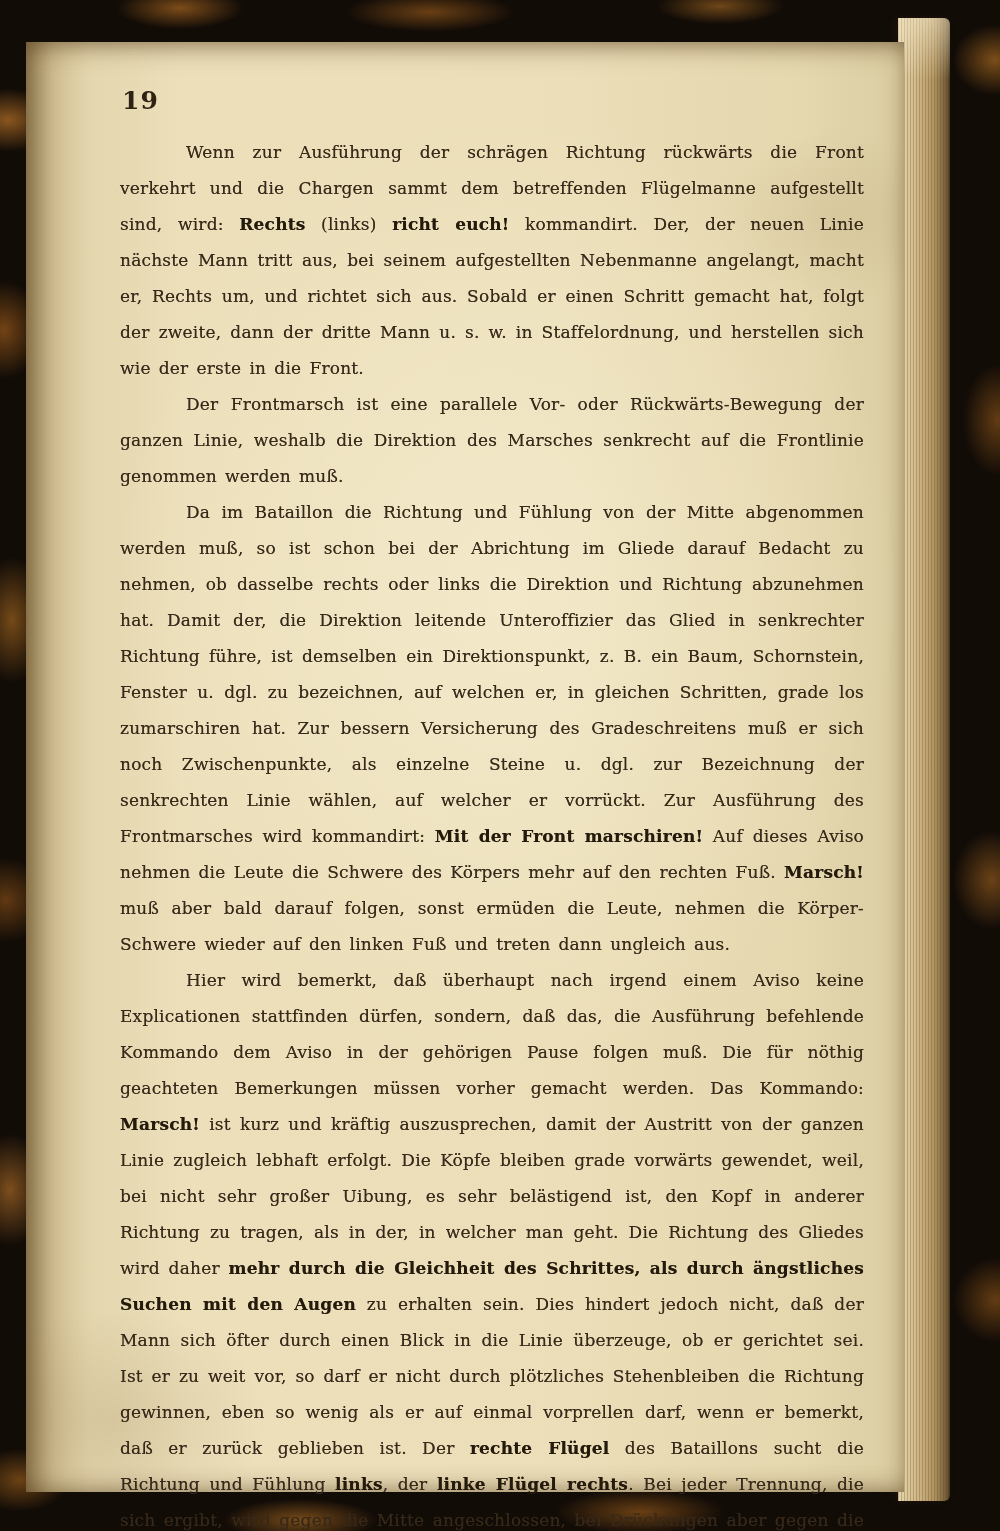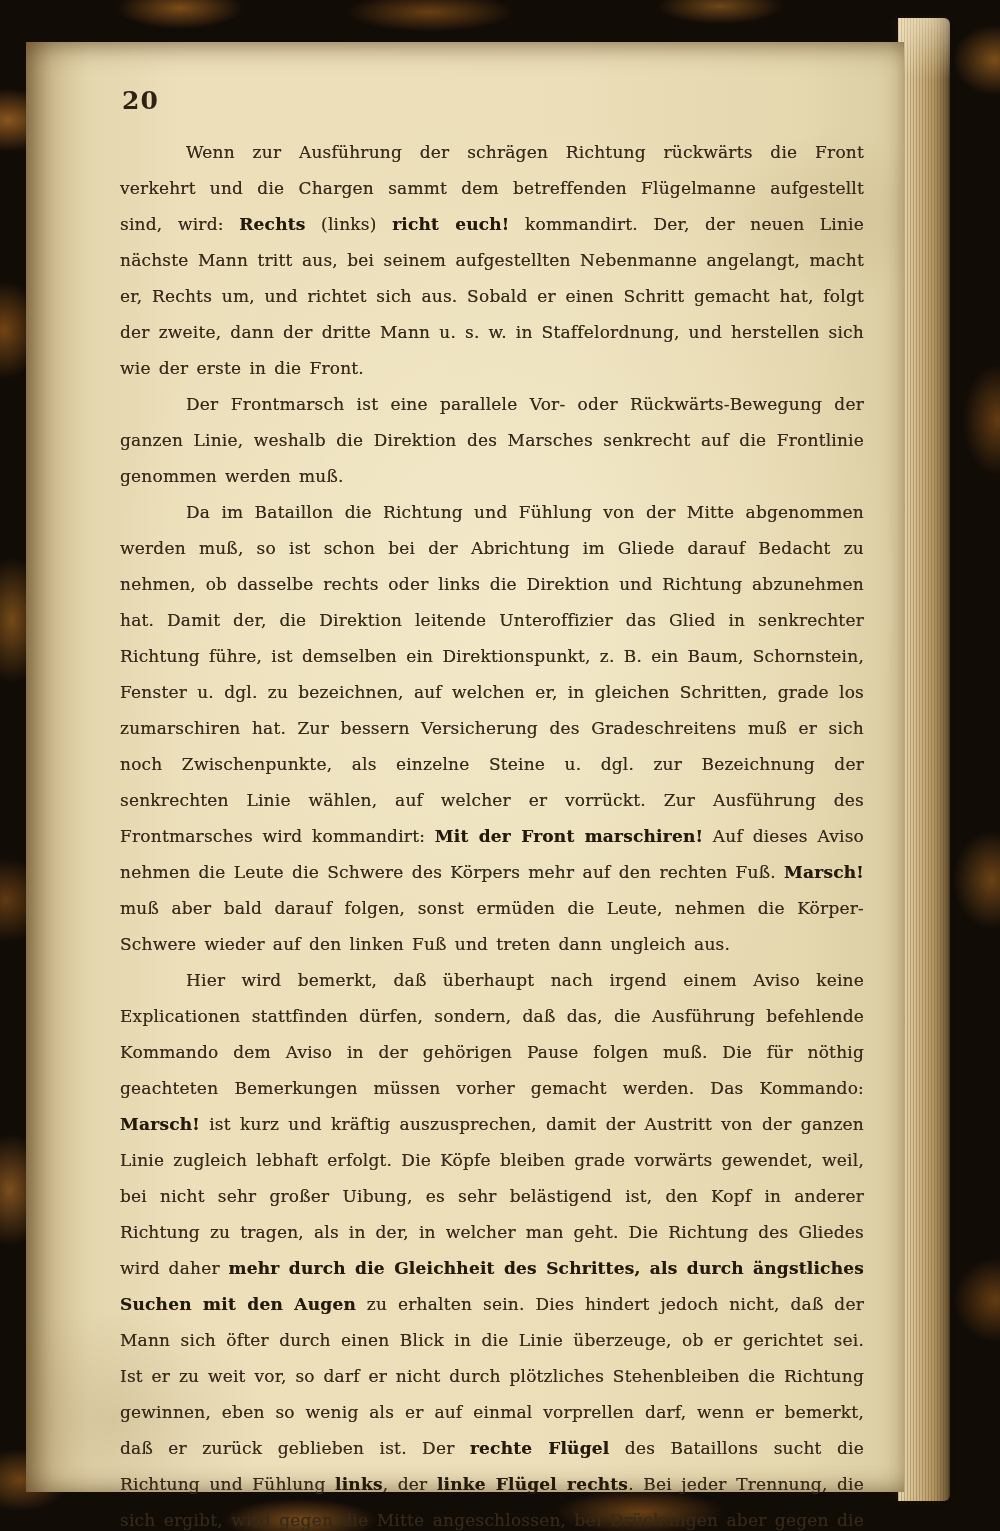--- a/index.html
+++ b/index.html
@@ -88,21 +88,21 @@
   }
 </style>
 </head>
 <body>
 
 <div class="scan">
   <div class="cover"></div>
   <div class="fore-edge"></div>
 
   <div class="page">
-    <div class="page-number">20</div>
+    <div class="page-number">19</div>
 
     <div class="text-block">
 
       <p class="para"><span>Wenn zur Ausführung der schrägen Richtung rückwärts die Front verkehrt und die Chargen sammt dem betreffenden Flügelmanne aufgestellt sind, wird: </span><span class="b">Rechts</span><span> (links) </span><span class="b">richt euch!</span><span> kommandirt. Der, der neuen Linie nächste Mann tritt aus, bei seinem aufgestellten Nebenmanne angelangt, macht er, Rechts um, und richtet sich aus. Sobald er einen Schritt gemacht hat, folgt der zweite, dann der dritte Mann u. s. w. in Staffelordnung, und herstellen sich wie der erste in die Front.</span></p>
 
 
       <p class="para"><span>Der Frontmarsch ist eine parallele Vor- oder Rückwärts-Bewegung der ganzen Linie, weshalb die Direktion des Marsches senkrecht auf die Frontlinie genommen werden muß.</span></p>
 
       <p class="para"><span>Da im Bataillon die Richtung und Fühlung von der Mitte abgenommen werden muß, so ist schon bei der Abrichtung im Gliede darauf Bedacht zu nehmen, ob dasselbe rechts oder links die Direktion und Richtung abzunehmen hat. Damit der, die Direktion leitende Unteroffizier das Glied in senkrechter Richtung führe, ist demselben ein Direktionspunkt, z. B. ein Baum, Schornstein, Fenster u. dgl. zu bezeichnen, auf welchen er, in gleichen Schritten, grade los zumarschiren hat. Zur bessern Versicherung des Gradeschreitens muß er sich noch Zwischenpunkte, als einzelne Steine u. dgl. zur Bezeichnung der senkrechten Linie wählen, auf welcher er vorrückt. Zur Ausführung des Frontmarsches wird kommandirt: </span><span class="b">Mit der Front marschiren!</span><span> Auf dieses Aviso nehmen die Leute die Schwere des Körpers mehr auf den rechten Fuß. </span><span class="b">Marsch!</span><span> muß aber bald darauf folgen, sonst ermüden die Leute, nehmen die Körper-Schwere wieder auf den linken Fuß und treten dann ungleich aus.</span></p>
 

